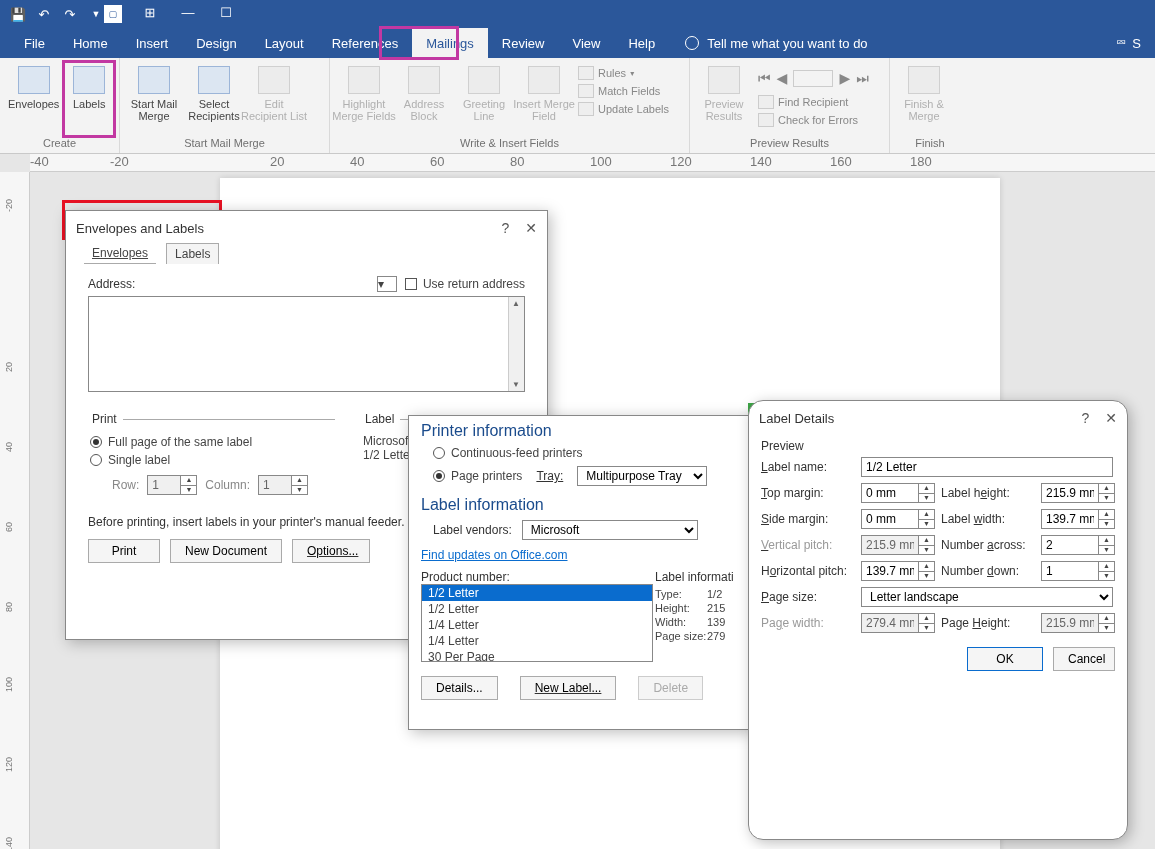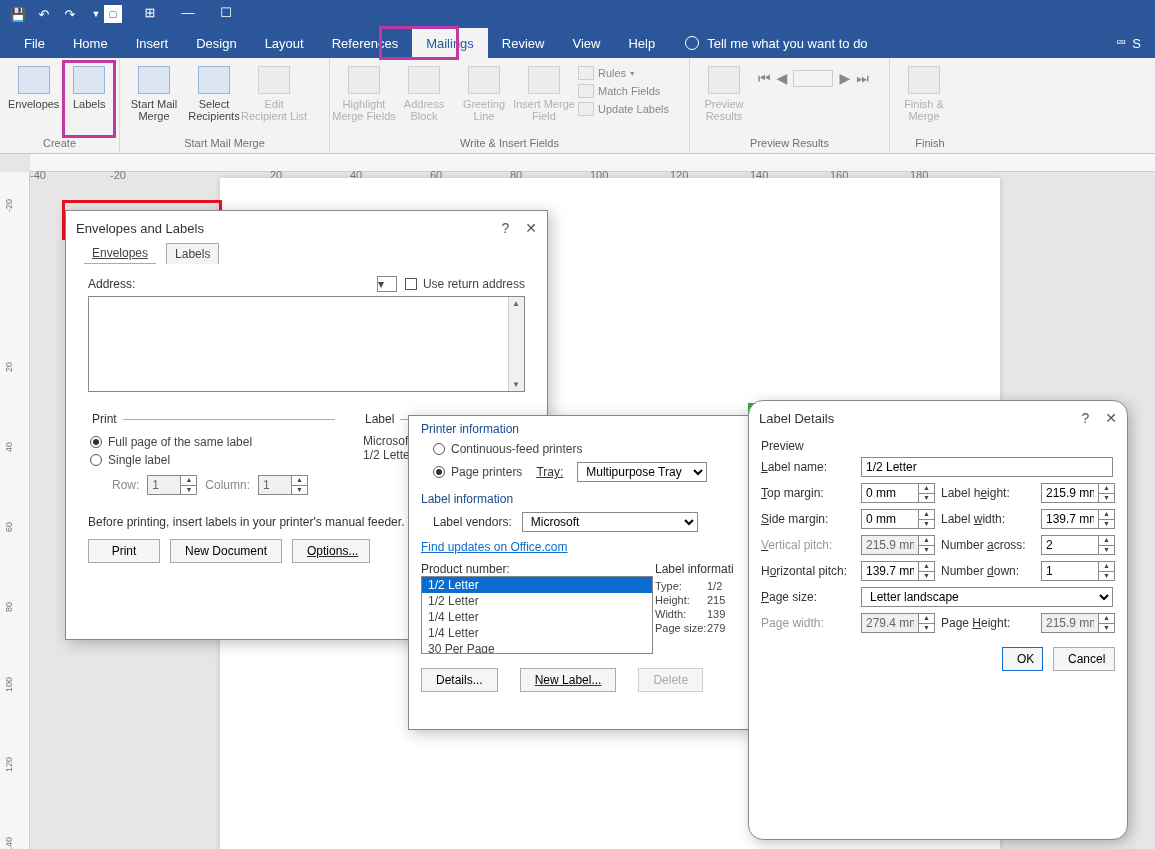--- a/index.html
+++ b/index.html
@@ -31,38 +31,38 @@
   .bigbtn.disabled { color:#b0b0b0; }
   .bigbtn.disabled .ico { border-color:#d0d0d0; background:#ececec; }
   .stack { display:flex; flex-direction:column; gap:4px; padding-top:4px; font-size:11px; color:#888; }
   .stack .row { display:flex; align-items:center; gap:4px; }
   .stack .sm { width:16px; height:14px; border:1px solid #ccc; background:#eee; }
   .navset { display:flex; gap:6px; font-size:14px; color:#888; padding-top:6px; }
 
   
   .docarea { position:relative; height:calc(100% - 154px); background:#e6e6e6; }
   .hruler { height:18px; background:#f6f6f6; border-bottom:1px solid #ccc; margin-left:30px; position:relative; }
-  .hruler .tick { position:absolute; font-size:11px; color:#777; top:15px; }
+  .hruler .tick { position:absolute; font-size:13px; color:#777; top:0; }
   .vruler { position:absolute; left:0; top:18px; bottom:0; width:30px; background:#f6f6f6; border-right:1px solid #ccc; }
   .vruler .tick { position:absolute; font-size:9px; color:#777; left:4px; transform:rotate(-90deg); transform-origin:left top; }
   .page { position:absolute; left:220px; top:24px; width:780px; height:680px; background:#fff; box-shadow:0 0 6px rgba(0,0,0,.15); }
 
   
   .hl { position:absolute; pointer-events:none; }
   .hl-magenta { border:3px solid #c238a2; }
   .hl-red { border:3px solid #e81123; }
   .hl-blue { border:3px solid #3b3bd6; }
   .hl-green { border:3px solid #3fa748; }
 
   
   .dialog { position:absolute; background:#fff; border:1px solid #888; box-shadow:3px 3px 14px rgba(0,0,0,.25); }
   .dlg-title { height:34px; display:flex; align-items:center; padding:0 10px; font-size:13px; color:#333; }
   .dlg-title .dlgbtns { margin-left:auto; display:flex; gap:16px; color:#555; font-size:14px; }
   .formlabel { font-size:12px; color:#333; }
-  .section-head { font-size:12px; color:#1a4b8c; margin:6px 0; }
+  .section-head { font-size:16px; color:#1a4b8c; margin:6px 0; }
   .underline { text-decoration:underline; text-decoration-color:#333; }
 
   input[type=text], select { font-size:12px; border:1px solid #888; height:20px; padding:0 4px; background:#fff; }
   input[type=text][readonly] { background:#f0f0f0; color:#666; }
   .spinner { display:flex; }
   .spinner input { width:58px; }
   .spinner .spins { width:16px; border:1px solid #888; border-left:none; display:flex; flex-direction:column; }
   .spinner .spins span { flex:1; font-size:7px; text-align:center; line-height:8px; color:#444; cursor:pointer; }
   .spinner .spins span:first-child { border-bottom:1px solid #888; }
 
@@ -213,20 +213,30 @@
 Results</span>
         </div>
       <div style="display:flex;flex-direction:column;gap:4px;padding-top:2px;">
         <div class="navset">
             <span>⏮</span>
             <span>◀</span>
             <span style="width:40px;border:1px solid #ccc"></span>
             <span>▶</span>
             <span>⏭</span>
           </div>
+        <div class="stack" style="color:#888">
+          <div class="row">
+              <span class="sm"></span>
+              <span>Find Recipient</span>
+            </div>
+          <div class="row">
+              <span class="sm"></span>
+              <span>Check for Errors</span>
+            </div>
+        </div>
       </div>
     </div>
     <div class="glabel">Preview Results</div>
   </div>
   <div class="group" style="width:80px;border-right:none">
     <div class="items">
       <div class="bigbtn disabled">
           <div class="ico"></div>
           <span style="white-space:pre">Finish &amp;
 Merge</span>
@@ -503,17 +513,17 @@
       <div class="spinner">
           <input type="text" readonly="" value="215.9 mm" style="">
           <div class="spins">
             <span>▲</span>
             <span>▼</span>
           </div>
         </div>
     </div>
 
     <div style="display:flex;justify-content:flex-end;gap:10px;margin-top:14px">
-      <button class="btn primary" style="width:41px">OK</button>
+      <button class="btn primary" style="width:76px">OK</button>
       <button class="btn" style="width:62px">Cancel</button>
     </div>
   </div>
 </div>
 
 </body></html>

